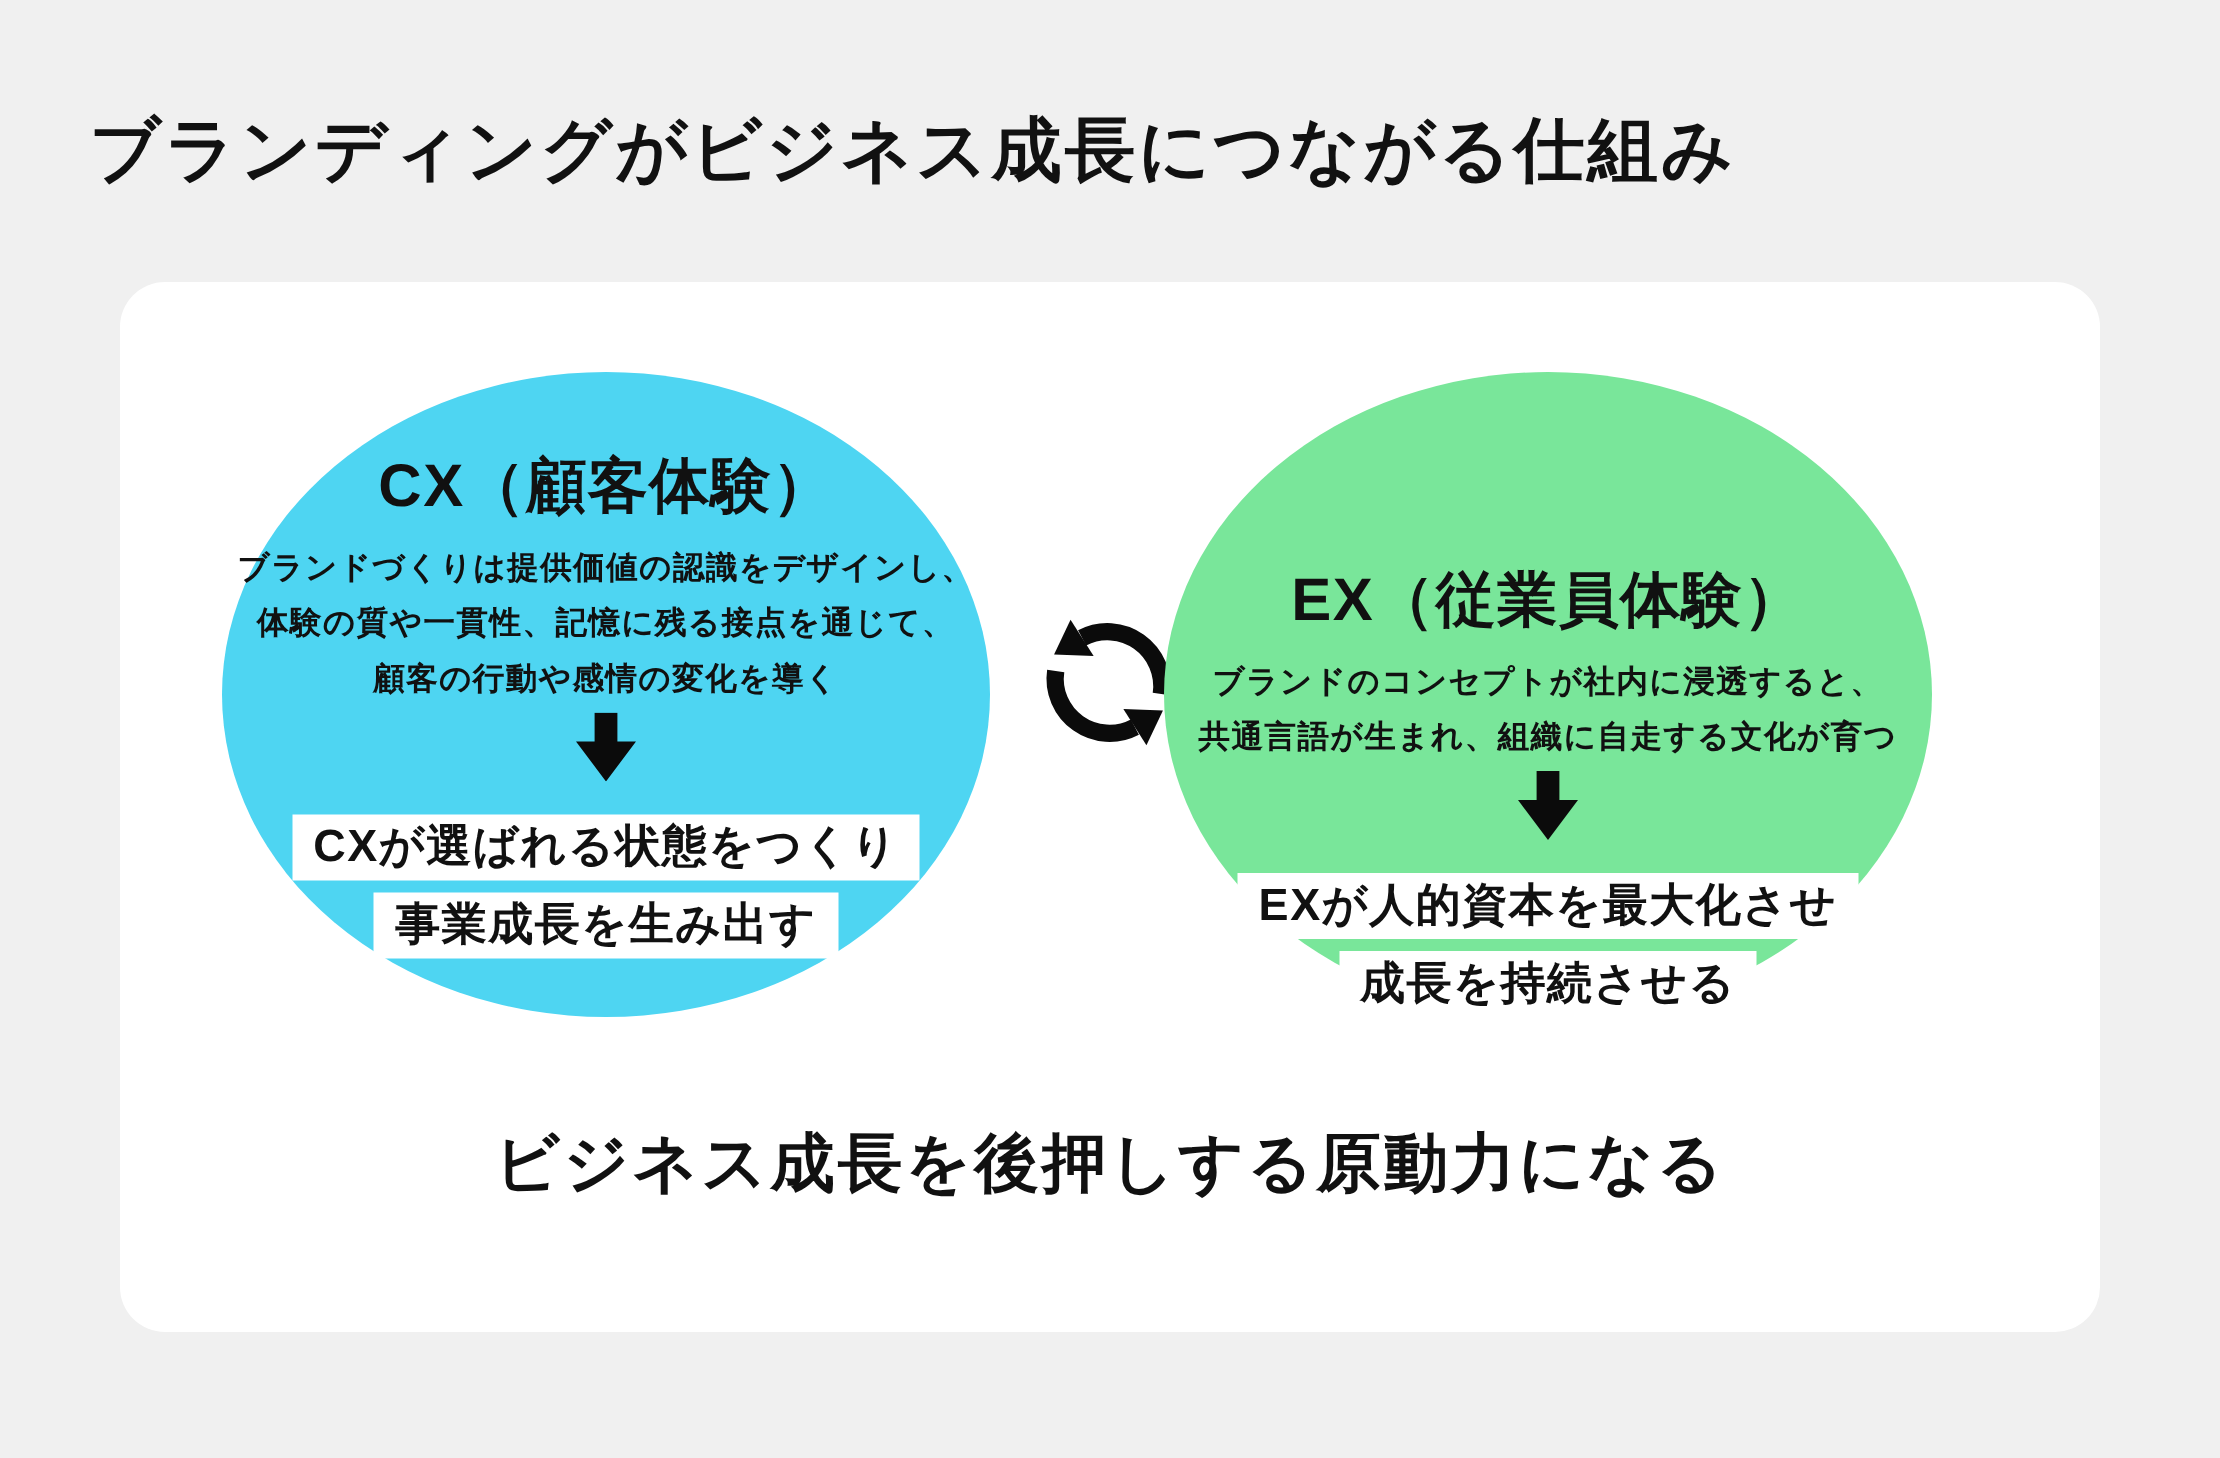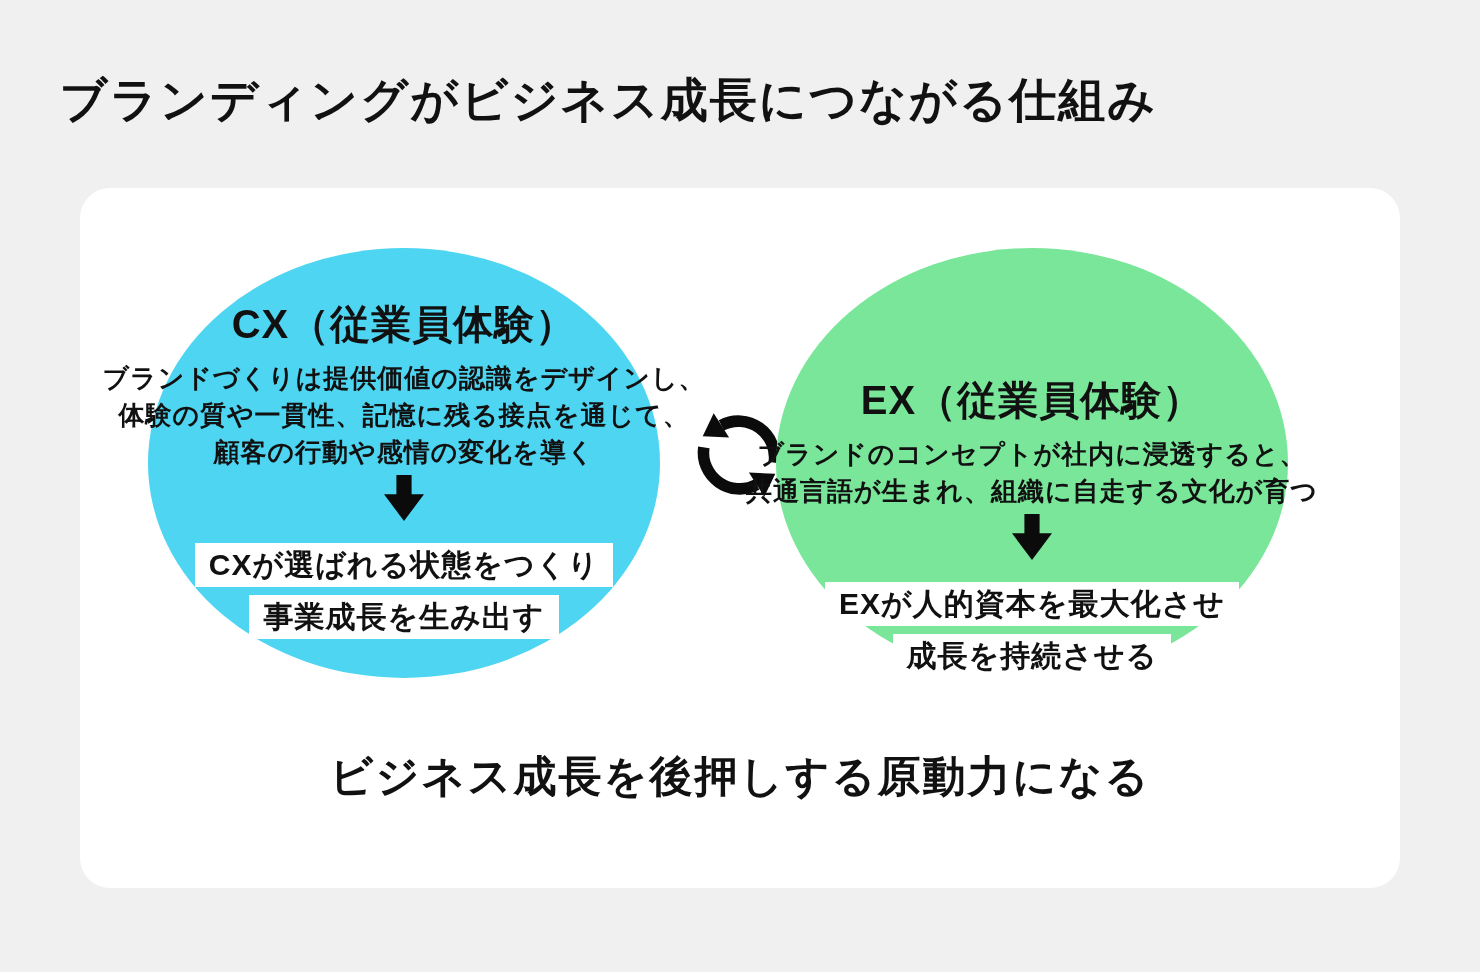--- a/index.html
+++ b/index.html
@@ -52,21 +52,21 @@
   .ellipse-title {
     margin-top: 52px;
     font-size: 40px;
     line-height: 48px;
     font-weight: 800;
     letter-spacing: 1px;
     white-space: nowrap;
   }
   .desc {
     margin-top: 12px;
-    font-size: 26px;
+    font-size: 21px;
     line-height: 37px;
     font-weight: 700;
     letter-spacing: 1px;
     text-align: center;
     white-space: nowrap;
   }
   .down-arrow {
     margin-top: 4px;
     width: 40px;
     height: 46px;
@@ -117,21 +117,21 @@
 </head>
 <body>
 
 <div class="stage">
 
   <h1 class="page-title">ブランディングがビジネス成長につながる仕組み</h1>
 
   <div class="card">
 
     <div class="ellipse cx">
-      <div class="ellipse-title">CX（従業員体験）</div>
+      <div class="ellipse-title">CX（顧客体験）</div>
       <div class="desc">
         <div>ブランドづくりは提供価値の認識をデザインし、</div>
         <div>体験の質や一貫性、記憶に残る接点を通じて、</div>
         <div>顧客の行動や感情の変化を導く</div>
       </div>
       <div class="down-arrow"></div>
       <div class="result-box first">CXが選ばれる状態をつくり</div>
       <div class="result-box second">事業成長を生み出す</div>
     </div>
 

